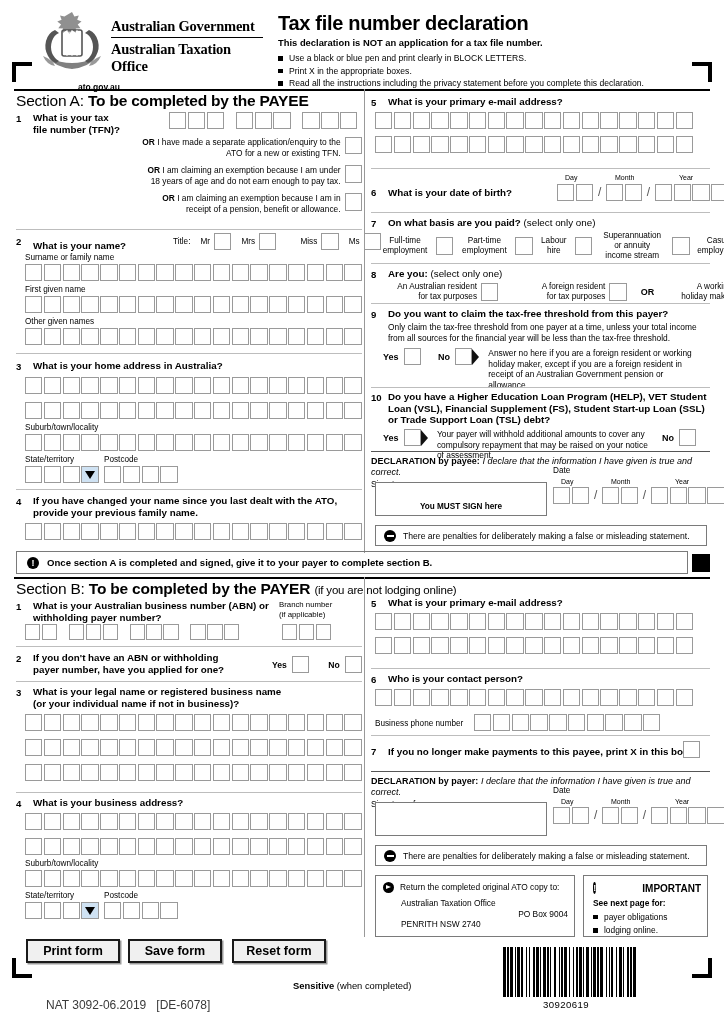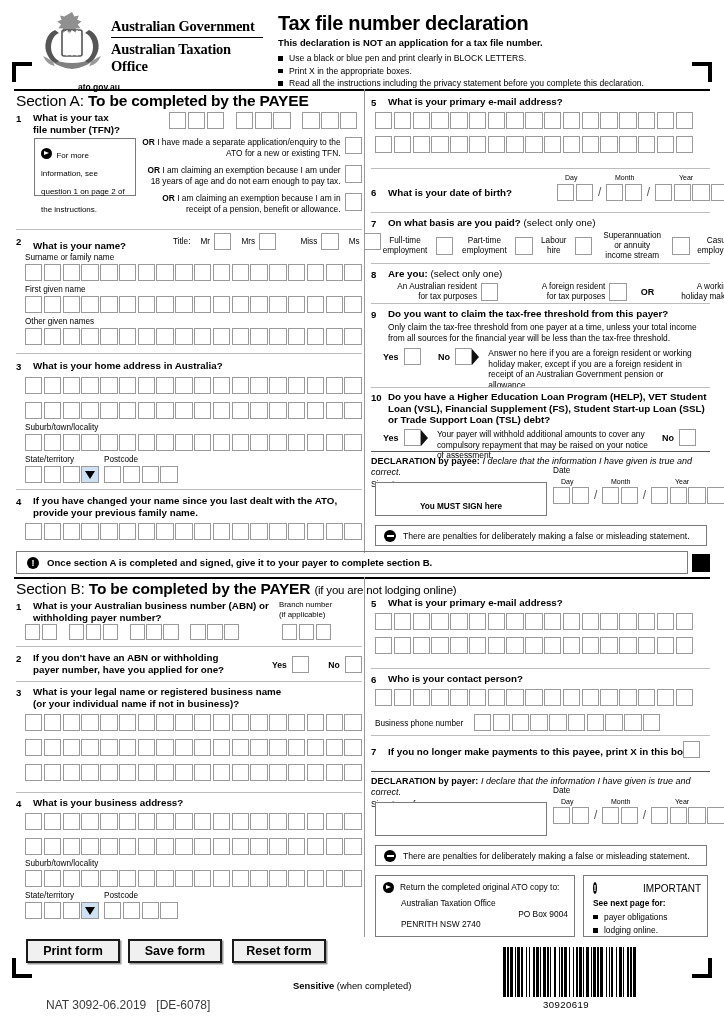--- a/index.html
+++ b/index.html
@@ -163,24 +163,20 @@
       <div class="gap"></div>
       <div class="bx"></div>
       <div class="bx"></div>
       <div class="bx"></div>
       <div class="gap"></div>
       <div class="bx"></div>
       <div class="bx"></div>
       <div class="bx"></div>
     </div>
 
-    <div class="infobox" style="left:18px; top:26px; width:102px; height:58px; padding:5px 5px 0 6px;">
-      <span class="arrowcirc"></span>
-      <span class="txt" style="font-size:8px;">For more information, see question 1 on page 2 of the instructions.</span>
-    </div>
 
     <div style="position:absolute; left:126px; top:25px; width:220px;">
       <div style="display:flex; align-items:flex-start; gap:4px;">
         <div class="txt" style="flex:1; text-align:right;"><b>OR</b> <span>I have made a separate application/enquiry to the ATO for a new or existing TFN.</span></div>
         <div class="bx"></div>
       </div>
       <div style="display:flex; align-items:flex-start; gap:4px; margin-top:7px;">
         <div class="txt" style="flex:1; text-align:right;"><b>OR</b> <span>I am claiming an exemption because I am under 18 years of age and do not earn enough to pay tax.</span></div>
         <div class="bx"></div>
       </div>
@@ -912,21 +908,21 @@
       <span class="txt">Return the completed original ATO copy to:</span>
     </div>
     <div class="txt" style="margin-left:18px; margin-top:5px;">Australian Taxation Office</div>
     <div class="txt" style="margin-left:18px;text-align:right;">PO Box 9004</div>
     <div class="txt" style="margin-left:18px;">PENRITH  NSW  2740</div>
   </div>
 
   <div class="infobox" style="left:583px; top:875px; width:125px; height:62px; padding:6px 6px 0 9px;">
     <div style="display:flex; gap:6px; align-items:center;">
       <span class="excl">!</span>
-      <span style="font-size:10px; font-weight:normal;margin-left:40px;">IMPORTANT</span>
+      <span style="font-size:10px; font-weight:bold;margin-left:40px;">IMPORTANT</span>
     </div>
     <div class="txt" style="font-weight:bold; margin-top:4px;">See next page for:</div>
     <div class="bullet" style="font-size:8.4px; margin-top:2px;">payer obligations</div>
     <div class="bullet" style="font-size:8.4px; margin-top:1px;">lodging online.</div>
   </div>
 
   <div class="btn" style="left:26px; top:939px; width:94px; height:24px;">Print form</div>
   <div class="btn" style="left:128px; top:939px; width:94px; height:24px;">Save form</div>
   <div class="btn" style="left:232px; top:939px; width:94px; height:24px;">Reset form</div>
 

